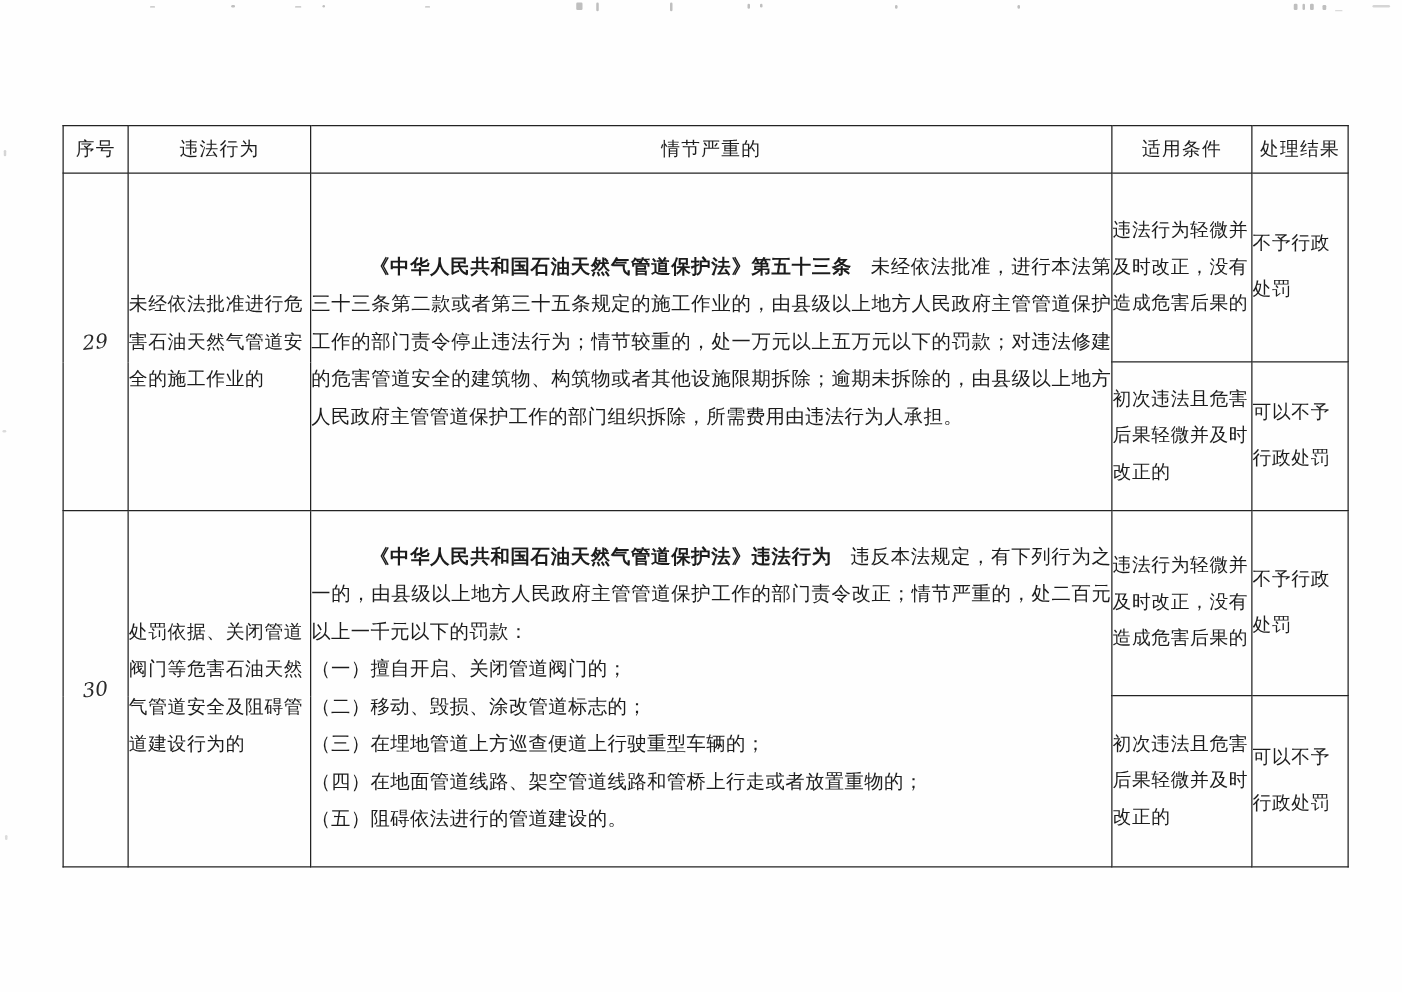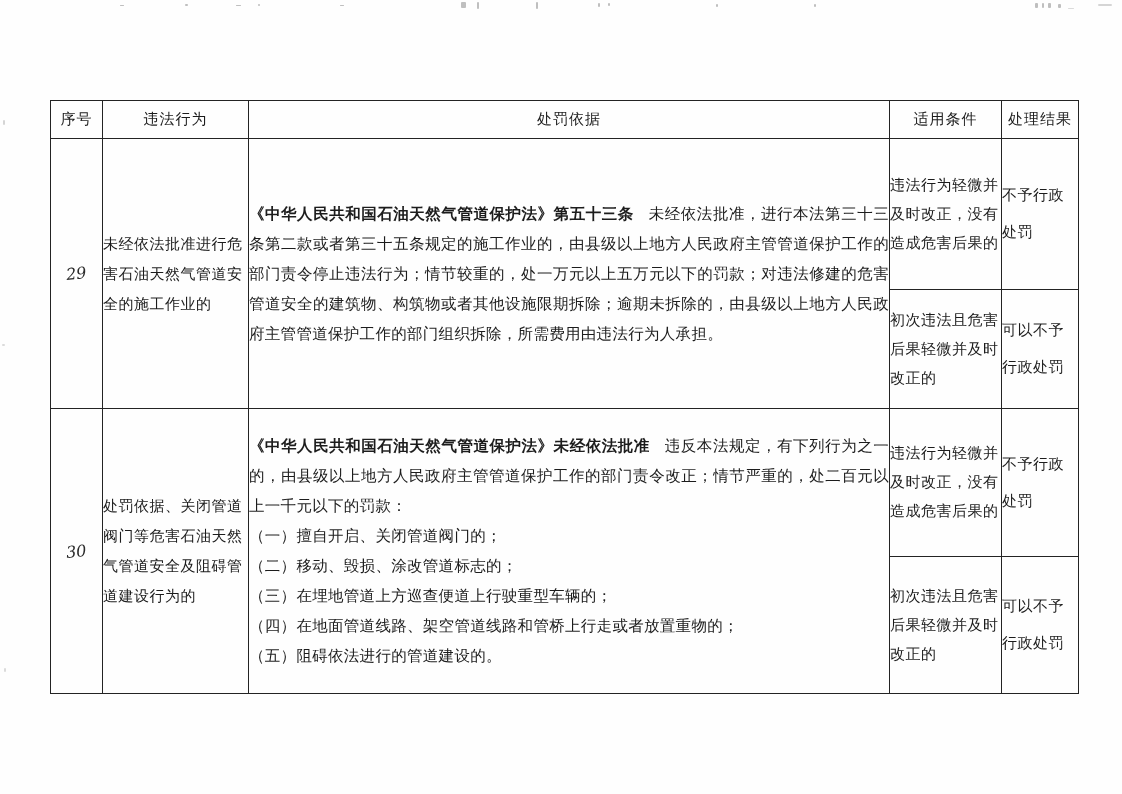--- a/index.html
+++ b/index.html
@@ -62,21 +62,21 @@
     letter-spacing: 0.5px;
     margin-left: 33px;
   }
   td.basis-cell {
     padding: 6px 13px;
     font-size: 15.5px;
     line-height: 30px;
     text-align: justify;
     letter-spacing: 0.3px;
   }
-  .basis-title { font-weight: 700; margin-right: 15px; }
+  .basis-title { font-weight: 700; margin-right: 15px; margin-left: 47px; }
   .basis-item { text-align: left; }
   td.cond-cell {
     padding: 4px 4px 4px 12px;
     line-height: 29px;
     font-size: 15px;
     letter-spacing: 0.5px;
   }
   td.result-cell {
     padding: 4px 2px 4px 9px;
     line-height: 37px;
@@ -133,21 +133,21 @@
       <col style="width:146px">
       <col style="width:641px">
       <col style="width:112px">
       <col style="width:77px">
     </colgroup>
 
     <tbody>
         <tr>
       <th class="hdr">序号</th>
       <th class="hdr">违法行为</th>
-      <th class="hdr">处罚依据</th>
+      <th class="hdr">情节严重的</th>
       <th class="hdr">适用条件</th>
       <th class="hdr">处理结果</th>
     </tr>
 
     <tr style="height:151px">
       <td class="no-cell" rowspan="2">
         <span>29</span>
       </td>
       <td class="behavior-cell" rowspan="2">未经依法批准进行危害石油天然气管道安全的施工作业的</td>
       <td class="basis-cell" rowspan="2">
@@ -162,21 +162,21 @@
       <td class="result-cell">可以不予行政处罚</td>
     </tr>
 
     <tr style="height:148px">
       <td class="no-cell" rowspan="2">
         <span>30</span>
       </td>
       <td class="behavior-cell" rowspan="2">处罚依据、关闭管道阀门等危害石油天然气管道安全及阻碍管道建设行为的</td>
       <td class="basis-cell" rowspan="2">
         <div>
-          <span class="basis-title">《中华人民共和国石油天然气管道保护法》未经依法批准</span><span>违反本法规定，有下列行为之一的，由县级以上地方人民政府主管管道保护工作的部门责令改正；情节严重的，处二百元以上一千元以下的罚款：</span>
+          <span class="basis-title">《中华人民共和国石油天然气管道保护法》违法行为</span><span>违反本法规定，有下列行为之一的，由县级以上地方人民政府主管管道保护工作的部门责令改正；情节严重的，处二百元以上一千元以下的罚款：</span>
         </div>
         <div class="basis-item">（一）擅自开启、关闭管道阀门的；</div>
         <div class="basis-item">（二）移动、毁损、涂改管道标志的；</div>
         <div class="basis-item">（三）在埋地管道上方巡查便道上行驶重型车辆的；</div>
         <div class="basis-item">（四）在地面管道线路、架空管道线路和管桥上行走或者放置重物的；</div>
         <div class="basis-item">（五）阻碍依法进行的管道建设的。</div>
       </td>
       <td class="cond-cell">违法行为轻微并及时改正，没有造成危害后果的</td>
       <td class="result-cell">不予行政处罚</td>
     </tr>

